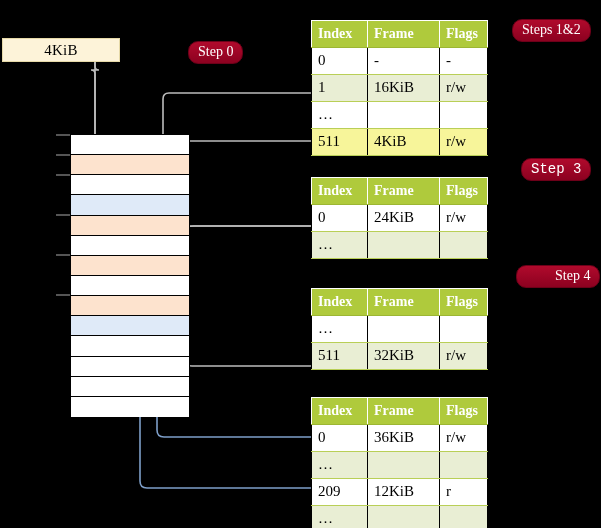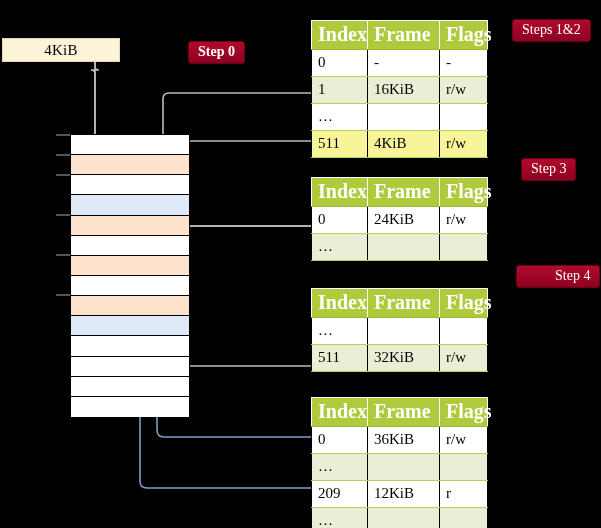--- a/index.html
+++ b/index.html
@@ -25,21 +25,21 @@
   }
 
   
   .badge{
     position:absolute;
     background:#b40a2e;
     background:linear-gradient(#b00a2c,#8c0120);
     color:#fff;
     font-size:14px;
     padding:2px 9px 3px 9px;
-    border-radius:3px;
+    border-radius:10px;
     border:1px solid #6d0019;
     box-shadow:0 1px 0 rgba(0,0,0,.5);
     white-space:nowrap;
     line-height:1.15;
   }
 
   
   .memcol{
     position:absolute;
     box-sizing:border-box;
@@ -66,21 +66,21 @@
     border-collapse:collapse;
     background:#fff;
     box-sizing:border-box;
     border:1px solid #cfcfcf;
     table-layout:fixed;
   }
   .pt th{
     background:#afca3c;
     color:#fff;
     font-weight:bold;
-    font-size:20px;
+    font-size:14px;
     text-align:left;
     padding:2px 6px 3px 6px;
     border:1px solid #fff;
     border-bottom:1px solid #9cb633;
     height:21px;
   }
   .pt td{
     font-size:15px;
     text-align:left;
     padding:2px 6px 3px 6px;
@@ -129,27 +129,27 @@
 
     <path d="M312,437 L164,437 Q157,437 157,430 L157,424 L157,330" fill="none" stroke="#7e9fc9" stroke-width="1.6" marker-end="url(#ab)"></path>
 
     <path d="M312,488 L147,488 Q140,488 140,481 L140,475 L140,215" fill="none" stroke="#7e9fc9" stroke-width="1.6" marker-end="url(#ab)"></path>
   </svg>
 
   <div class="frame-box" style="left:2px;top:38px;width:118px;height:24px;">
     <span>4KiB</span>
   </div>
 
-  <div class="badge" style="left:188px;top:41px;font-weight:bold;">
+  <div class="badge" style="left:188px;top:41px;">
     <span>Step 0</span>
   </div>
   <div class="badge" style="left:512px;top:19px;">
     <span>Steps 1&amp;2</span>
   </div>
-  <div class="badge" style="left:521px;top:158px;">
+  <div class="badge" style="left:521px;top:158px;font-family:Liberation Mono, monospace;">
     <span>Step 3</span>
   </div>
   <div class="badge" style="left:516px;top:265px;padding-left:38px;">
     <span>Step 4</span>
   </div>
 
   <div class="memcol" id="memcol" style="left:70px;top:134px;width:120px;height:282px;">
       <div class="memrow" style="height: 20.1429px;"></div>
       <div class="memrow orange" style="height: 20.1429px;"></div>
       <div class="memrow" style="height: 20.1429px;"></div>

